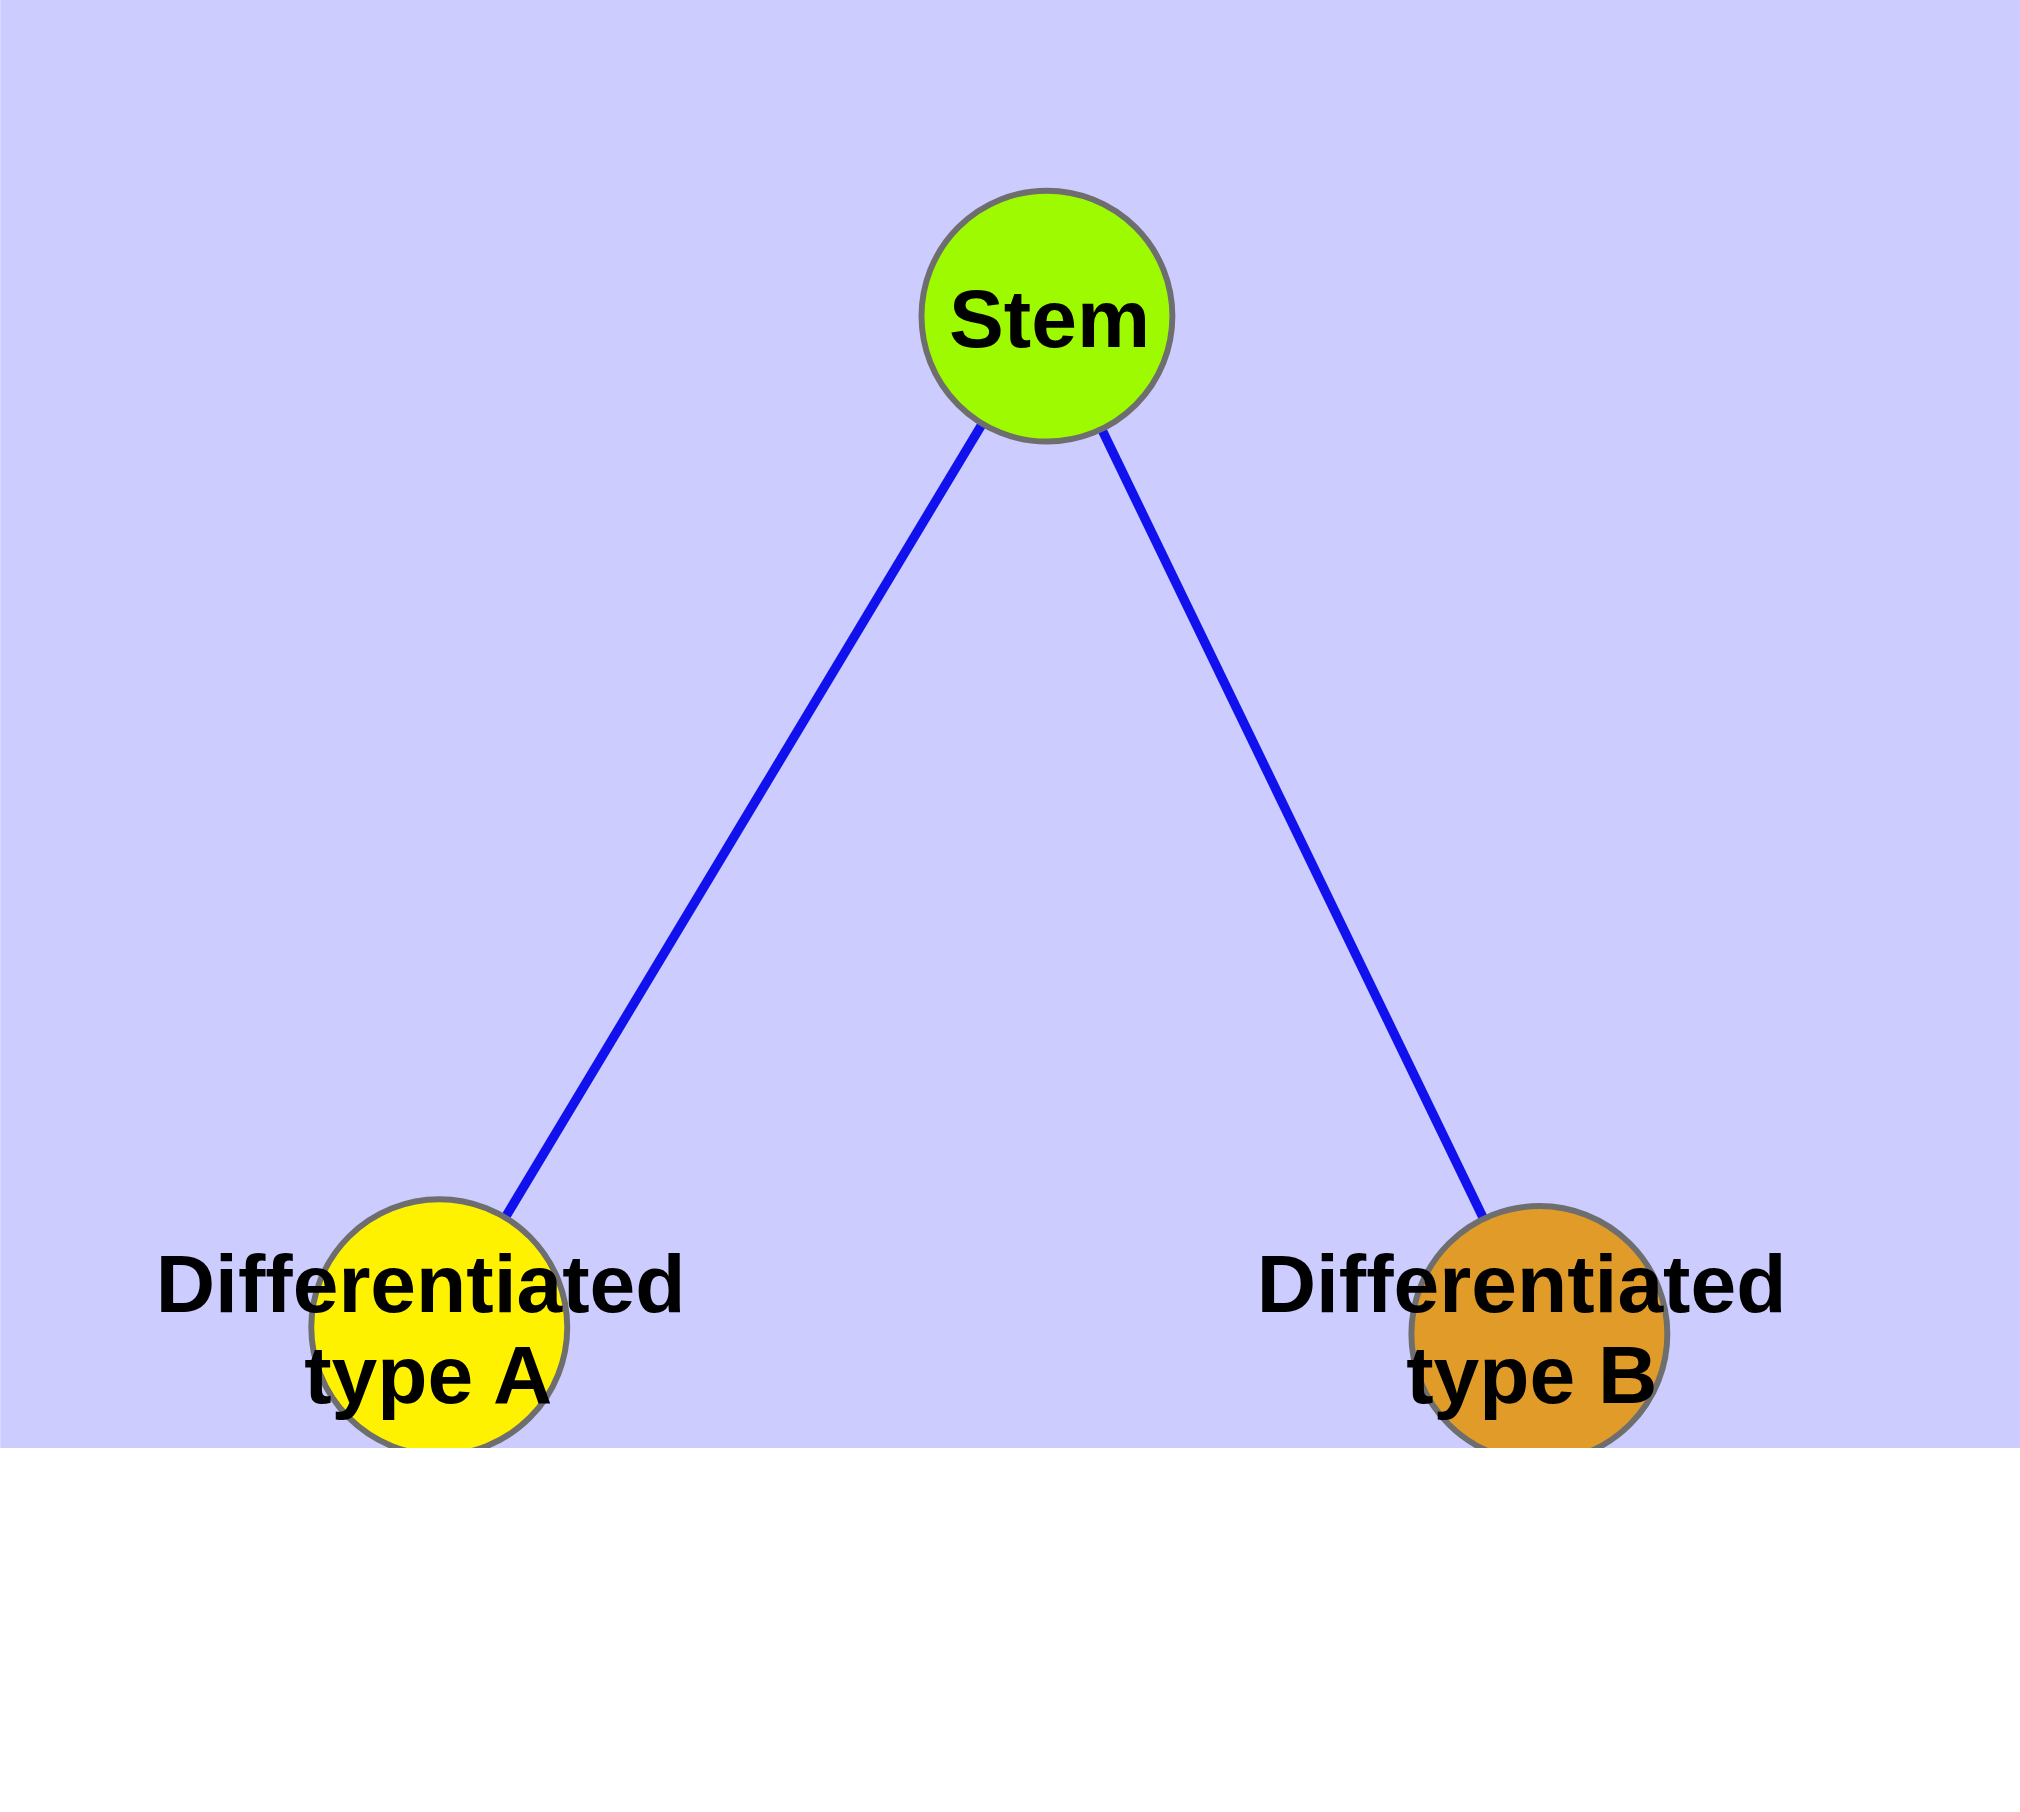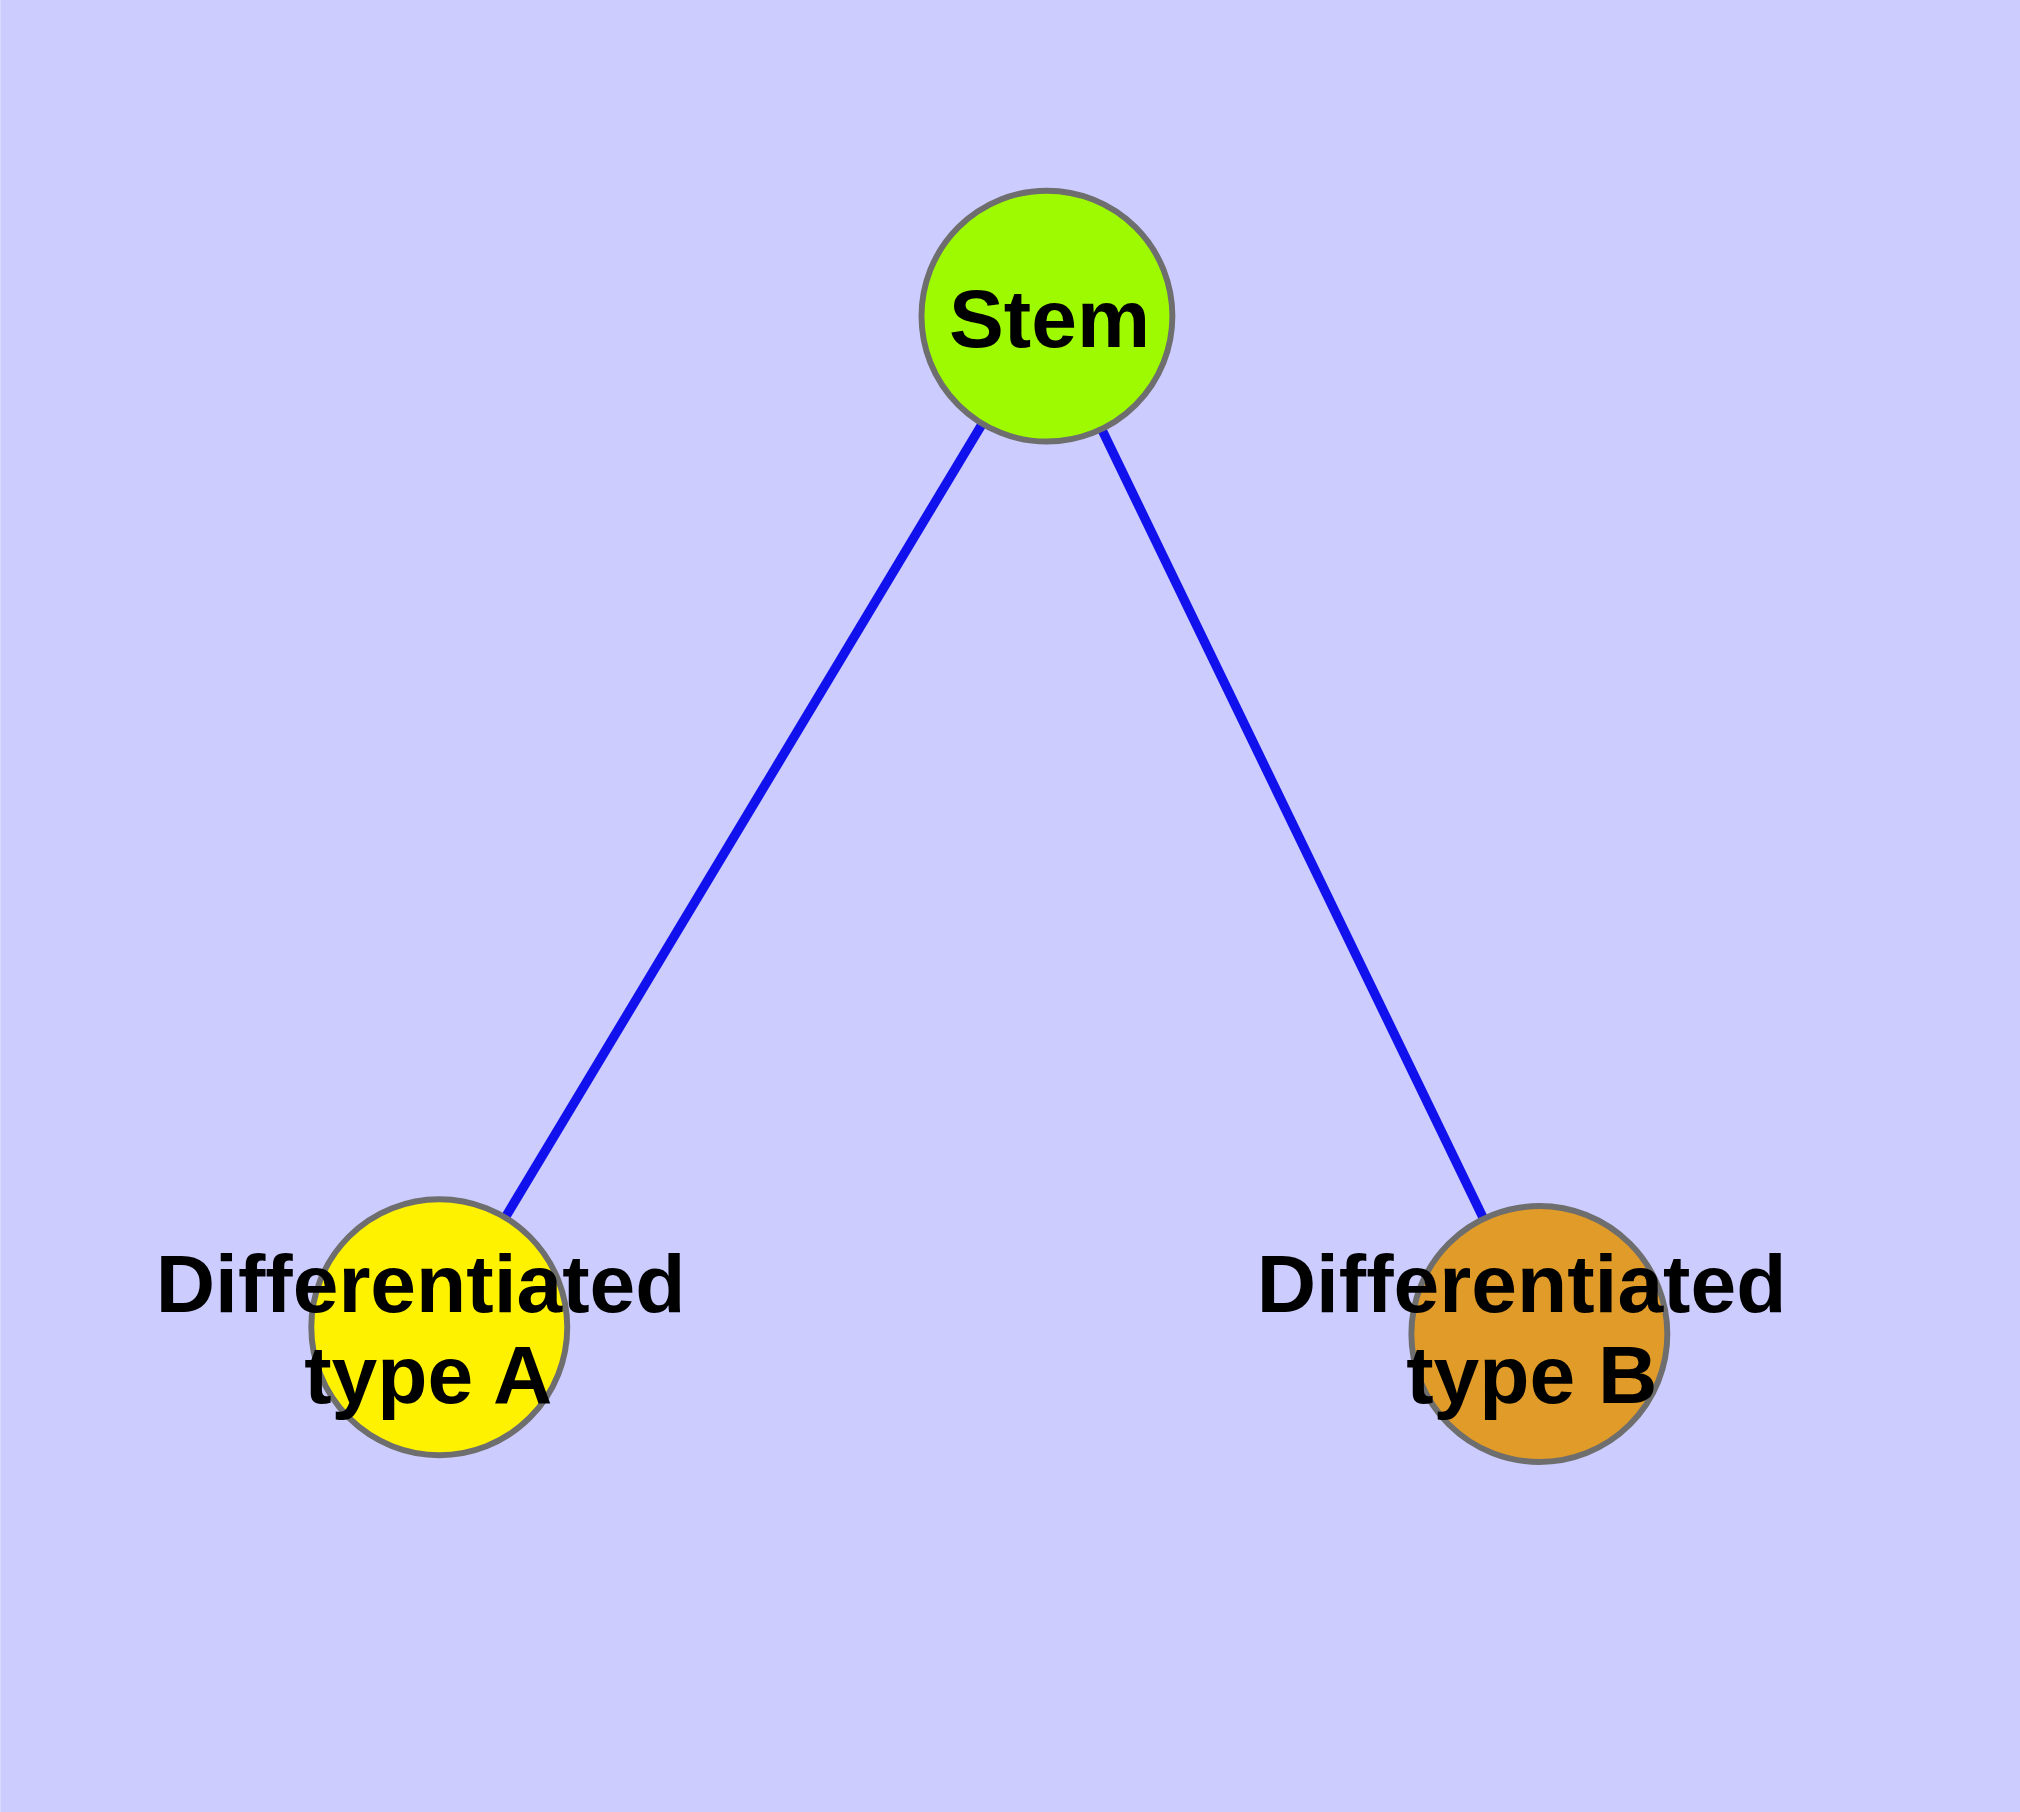--- a/index.html
+++ b/index.html
@@ -3,21 +3,21 @@
 <meta charset="utf-8">
 <style>
   html, body {
     margin: 0;
     padding: 0;
     background: #ffffff;
   }
   #canvas {
     position: relative;
     width: 2021px;
-    height: 1812px;
+    height: 1448px;
     overflow: hidden;
     font-family: "Liberation Sans", "DejaVu Sans", sans-serif;
   }
   #graph-svg {
     position: absolute;
     left: 0;
     top: 0;
     width: 2021px;
     height: 1812px;
     display: block;

